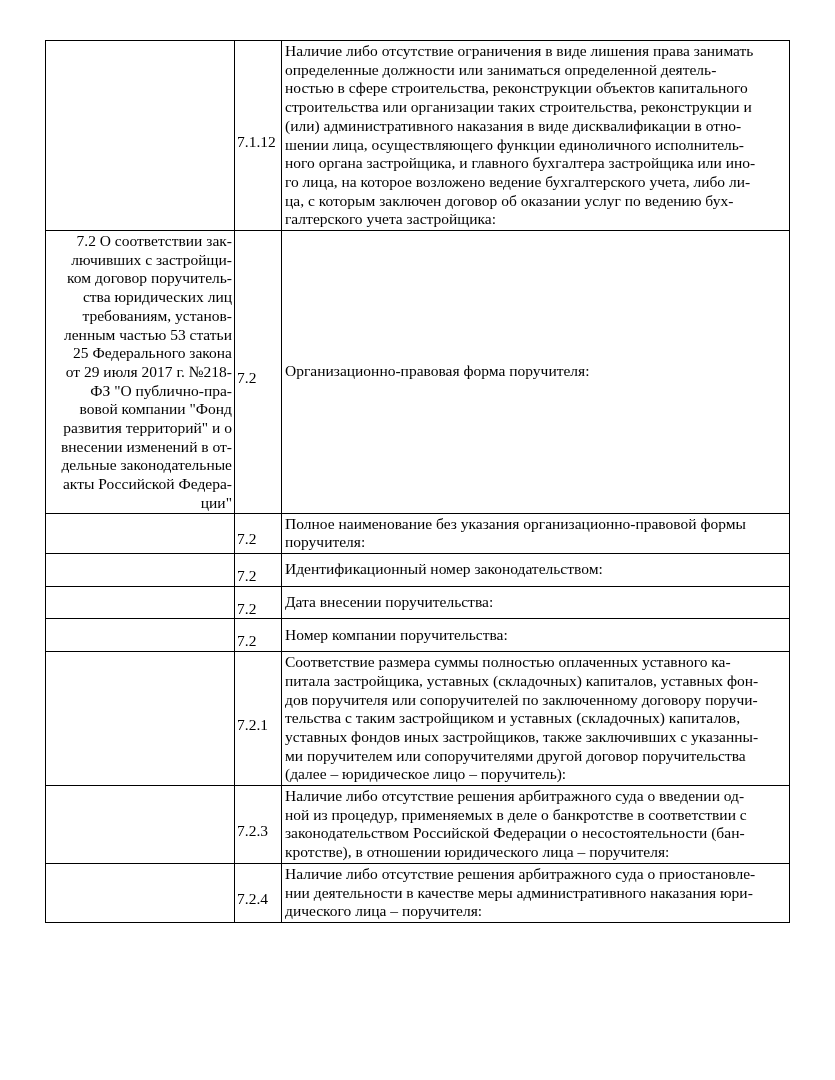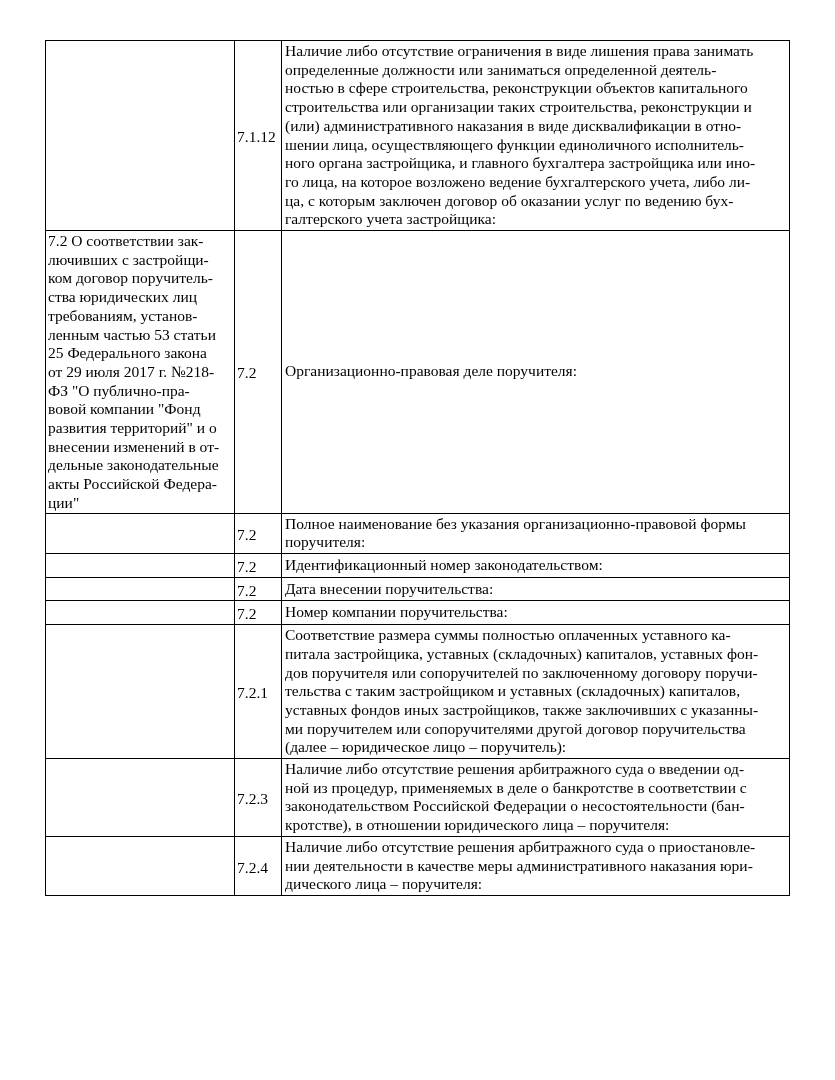--- a/index.html
+++ b/index.html
@@ -28,24 +28,25 @@
     font-size: 15.5px;
     line-height: 18.7px;
     color: #000000;
     overflow: hidden;
     word-wrap: break-word;
   }
   td.cell-desc {
     vertical-align: top;
     padding: 1px 2px 0 2px;
     white-space: pre-line;
+    text-align: right;
   }
   td.cell-num {
     vertical-align: middle;
-    padding: 4px 1px 0 2px;
+    padding: 13px 1px 0 2px;
     white-space: normal;
   }
   td.cell-text {
     vertical-align: middle;
     padding: 1px 3px 1px 3px;
     white-space: pre-line;
   }
   col.c-desc { width: 189px; }
   col.c-num  { width: 47px; }
   col.c-text { width: 508px; }
@@ -85,21 +86,21 @@
 25 Федерального закона
 от 29 июля 2017 г. №218-
 ФЗ "О публично-пра-
 вовой компании "Фонд
 развития территорий" и о
 внесении изменений в от-
 дельные законодательные
 акты Российской Федера-
 ции"</td>
         <td class="cell-num">7.2</td>
-        <td class="cell-text">Организационно-правовая деле поручителя:</td>
+        <td class="cell-text">Организационно-правовая форма поручителя:</td>
       </tr>
       <tr>
         <td class="cell-desc"></td>
         <td class="cell-num">7.2</td>
         <td class="cell-text">Полное наименование без указания организационно-правовой формы
 поручителя:</td>
       </tr>
       <tr>
         <td class="cell-desc"></td>
         <td class="cell-num">7.2</td>

